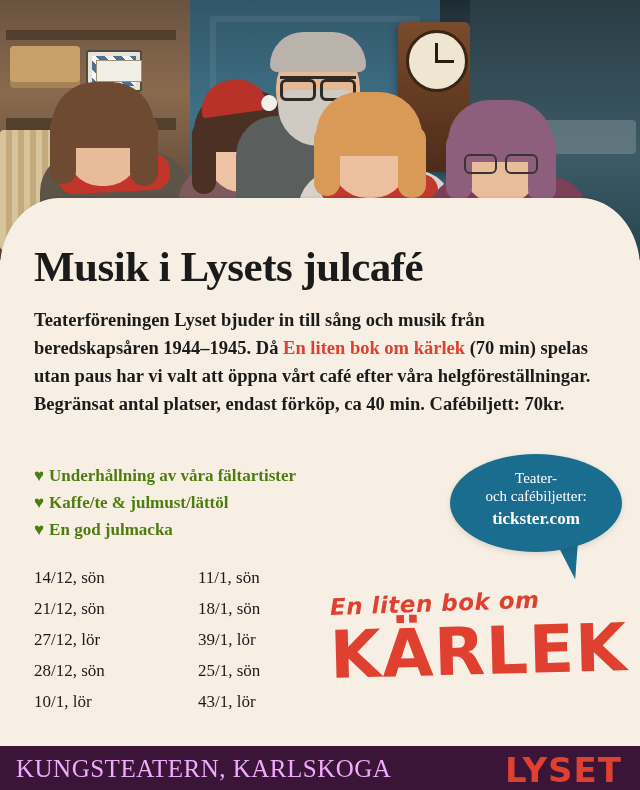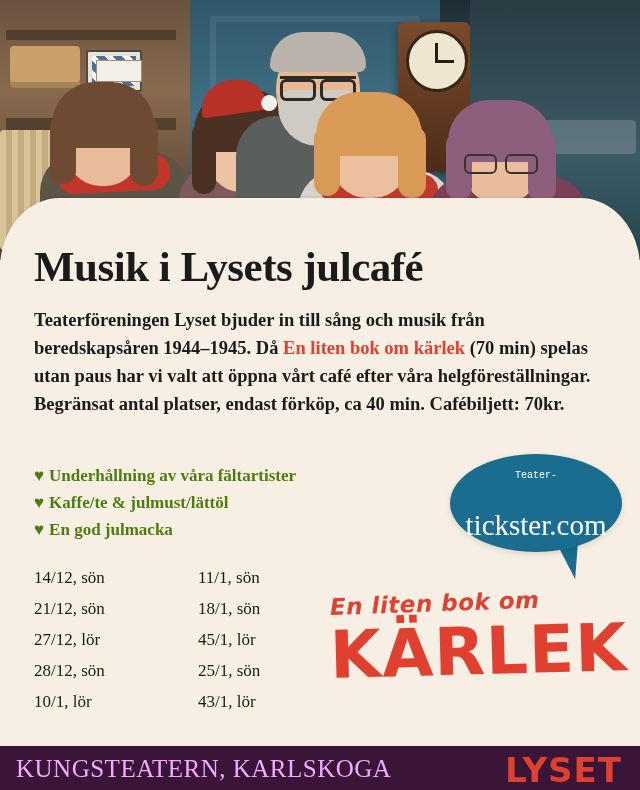--- a/index.html
+++ b/index.html
@@ -239,30 +239,29 @@
     width: 172px;
     height: 98px;
     background: #1b6d8f;
     border-radius: 50% / 50%;
     color: #ffffff;
     text-align: center;
     box-shadow: 0 2px 6px rgba(0,0,0,.12);
   }
   .bubble .l1 {
     position: absolute; top: 16px; left: 0; right: 0;
-    font-size: 10px;
-    font-family: Liberation Mono, monospace;
+    font-size: 15px;
   }
   .bubble .l2 {
     position: absolute; top: 34px; left: 0; right: 0;
     font-size: 15px;
   }
   .bubble .l3 {
     position: absolute; top: 55px; left: 0; right: 0;
-    font-size: 29px; font-weight: normal;
+    font-size: 17px; font-weight: bold;
   }
   .bubble-tail {
     position: absolute;
     left: 556px;
     top: 336px;
     width: 0; height: 0;
     border-left: 16px solid transparent;
     border-right: 10px solid transparent;
     border-top: 46px solid #1b6d8f;
     transform: rotate(-8deg);
@@ -412,29 +411,30 @@
       <div class="col">
         <div>14/12, sön</div>
         <div>21/12, sön</div>
         <div>27/12, lör</div>
         <div>28/12, sön</div>
         <div>10/1, lör</div>
       </div>
       <div class="col">
         <div>11/1, sön</div>
         <div>18/1, sön</div>
-        <div>45/1, lör</div>
+        <div>39/1, lör</div>
         <div>25/1, sön</div>
         <div>43/1, lör</div>
       </div>
     </div>
 
     <div class="bubble-tail"></div>
     <div class="bubble">
       <div class="l1">Teater-</div>
+      <div class="l2">och cafébiljetter:</div>
       <div class="l3">tickster.com</div>
     </div>
 
     <div class="showlogo">
       <div class="small">En liten bok om</div>
       <div class="big">KÄRLEK</div>
     </div>
 
   </div>
 

